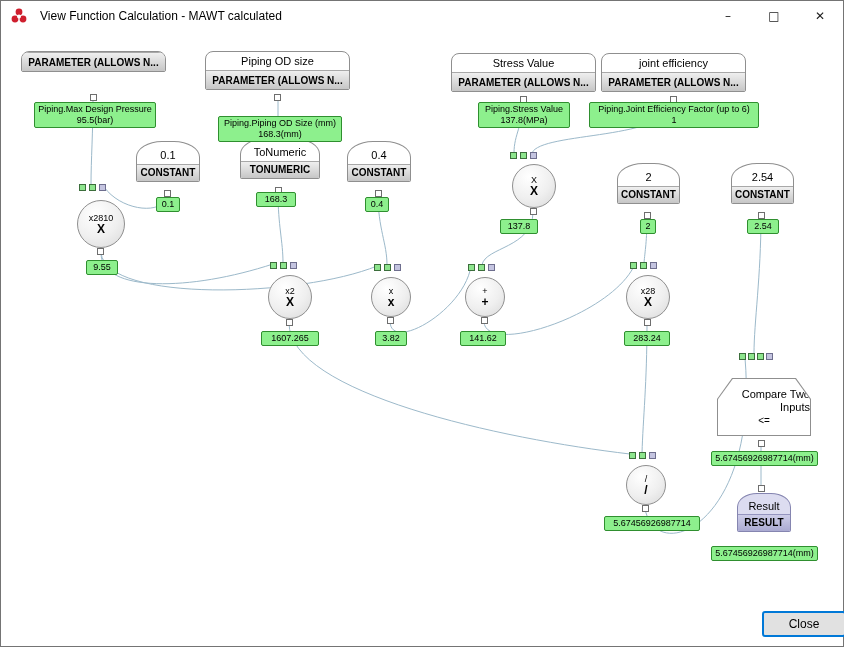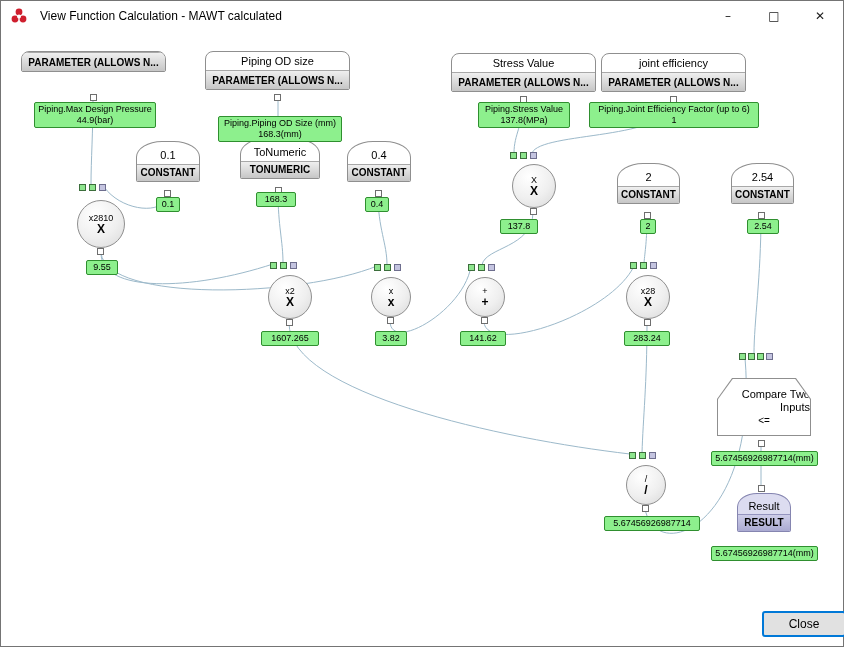--- a/index.html
+++ b/index.html
@@ -219,21 +219,21 @@
   <span class="port lav" style="left:529px;top:151px"></span>
   <span class="port lav" style="left:289px;top:261px"></span>
   <span class="port lav" style="left:393px;top:263px"></span>
   <span class="port lav" style="left:487px;top:263px"></span>
   <span class="port lav" style="left:649px;top:261px"></span>
   <span class="port lav" style="left:648px;top:451px"></span>
   <span class="port lav" style="left:765px;top:352px"></span>
 
   <div class="glabel" style="left:33px;top:101px;width:122px">
     <span>Piping.Max Design Pressure</span>
-    <span>44.9(bar)</span>
+    <span>95.5(bar)</span>
   </div>
   <div class="glabel" style="left:217px;top:115px;width:124px">
     <span>Piping.Piping OD Size (mm)</span>
     <span>168.3(mm)</span>
   </div>
   <div class="glabel" style="left:477px;top:101px;width:92px">
     <span>Piping.Stress Value</span>
     <span>137.8(MPa)</span>
   </div>
   <div class="glabel" style="left:588px;top:101px;width:170px">

